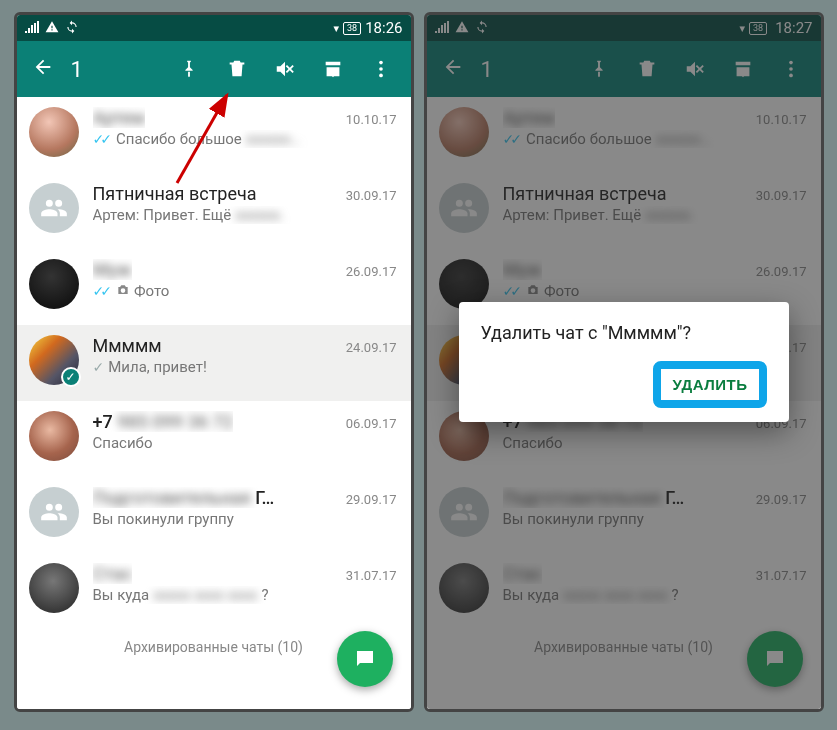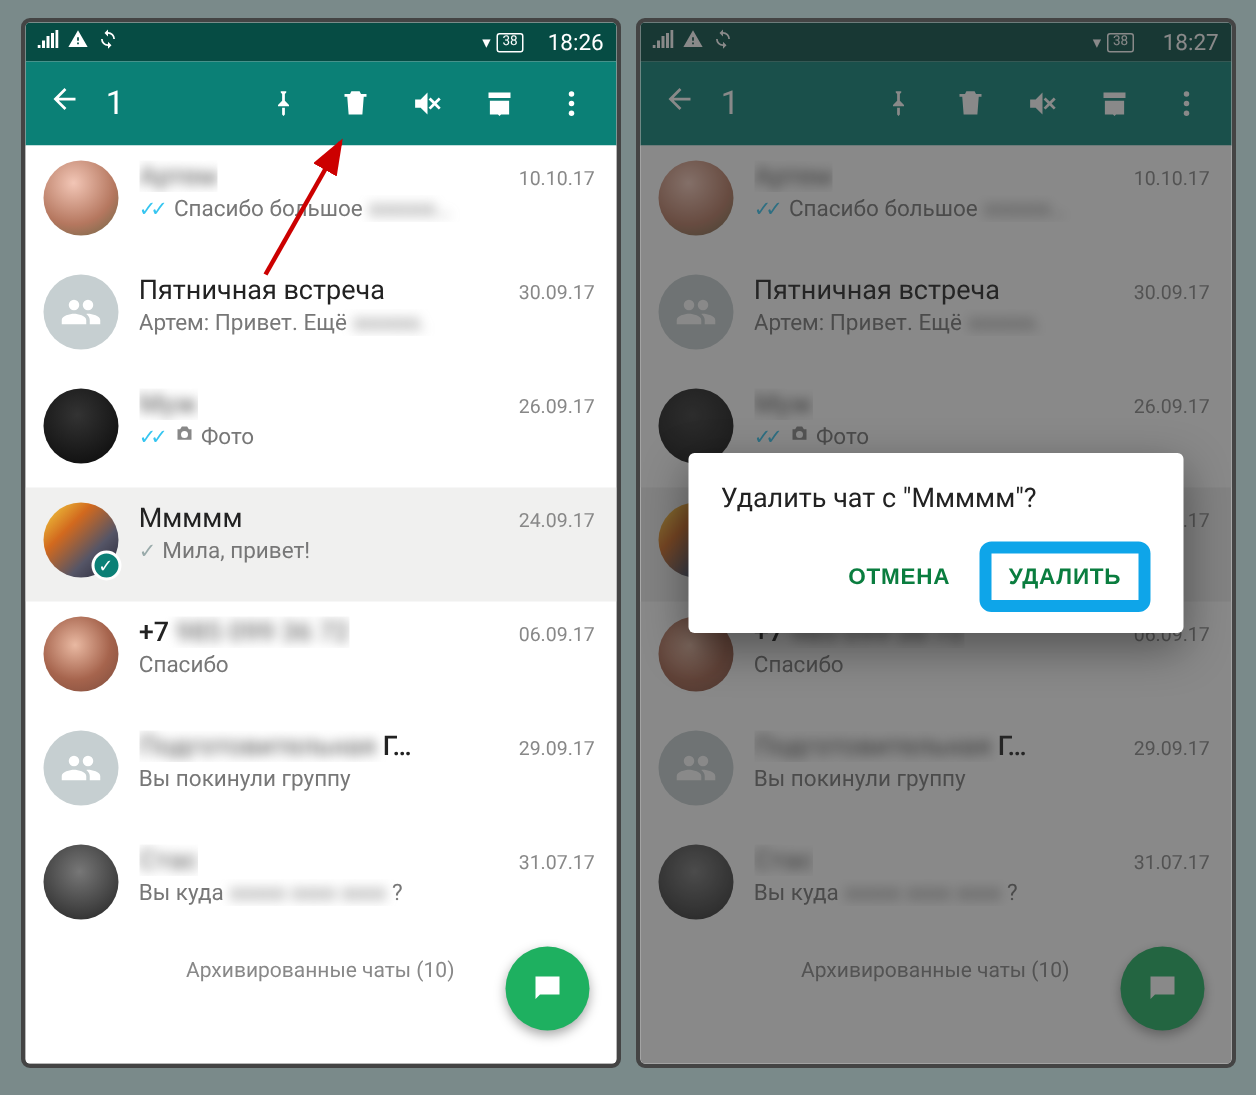--- a/index.html
+++ b/index.html
@@ -170,21 +170,21 @@
       </span>
       <span>
         <svg width="14" height="14" viewBox="0 0 24 24">
             <path fill="#fff" d="M12 4V1L8 5l4 4V6a6 6 0 016 6h2a8 8 0 00-8-8zm0 14a6 6 0 01-6-6H4a8 8 0 008 8v3l4-4-4-4v3z"></path>
           </svg>
       </span>
     </div>
     <div class="sb-right">
       <span style="font-size:11px">▾</span>
       <span style="border:1px solid #fff;border-radius:2px;padding:0 3px;font-size:9px;line-height:11px">38</span>
-      <span style="font-size:15px;margin-left:12px">18:26</span>
+      <span style="font-size:15px;margin-left:0">18:26</span>
     </div>
   </div>
 
   <div class="toolbar">
     <div class="tb-back">
       <svg width="22" height="22" viewBox="0 0 24 24">
           <path fill="#fff" d="M20 11H7.8l5.6-5.6L12 4l-8 8 8 8 1.4-1.4L7.8 13H20z"></path>
         </svg>
     </div>
     <div class="tb-count">1</div>
@@ -365,21 +365,21 @@
       </span>
       <span>
         <svg width="14" height="14" viewBox="0 0 24 24">
             <path fill="#fff" d="M12 4V1L8 5l4 4V6a6 6 0 016 6h2a8 8 0 00-8-8zm0 14a6 6 0 01-6-6H4a8 8 0 008 8v3l4-4-4-4v3z"></path>
           </svg>
       </span>
     </div>
     <div class="sb-right">
       <span style="font-size:11px">▾</span>
       <span style="border:1px solid #fff;border-radius:2px;padding:0 3px;font-size:9px;line-height:11px">38</span>
-      <span style="font-size:15px;margin-left:15px">18:27</span>
+      <span style="font-size:15px;margin-left:4px">18:27</span>
     </div>
   </div>
 
   <div class="toolbar">
     <div class="tb-back">
       <svg width="22" height="22" viewBox="0 0 24 24">
           <path fill="#fff" d="M20 11H7.8l5.6-5.6L12 4l-8 8 8 8 1.4-1.4L7.8 13H20z"></path>
         </svg>
     </div>
     <div class="tb-count">1</div>
@@ -528,18 +528,17 @@
       <svg width="24" height="24" viewBox="0 0 24 24" fill="#fff">
           <path d="M4 4h16v12H7l-3 3V4zm4 5h8v2H8V9z"></path>
         </svg>
     </div>
   </div>
 
   <div class="overlay">
     <div class="dialog">
       <div class="dlg-title">Удалить чат с "Ммммм"?</div>
       <div class="dlg-actions">
-        <button class="dlg-btn">ОТМЕНА</button>
         <button class="dlg-btn highlight">УДАЛИТЬ</button>
       </div>
     </div>
   </div>
 </div>
 
 </body></html>

